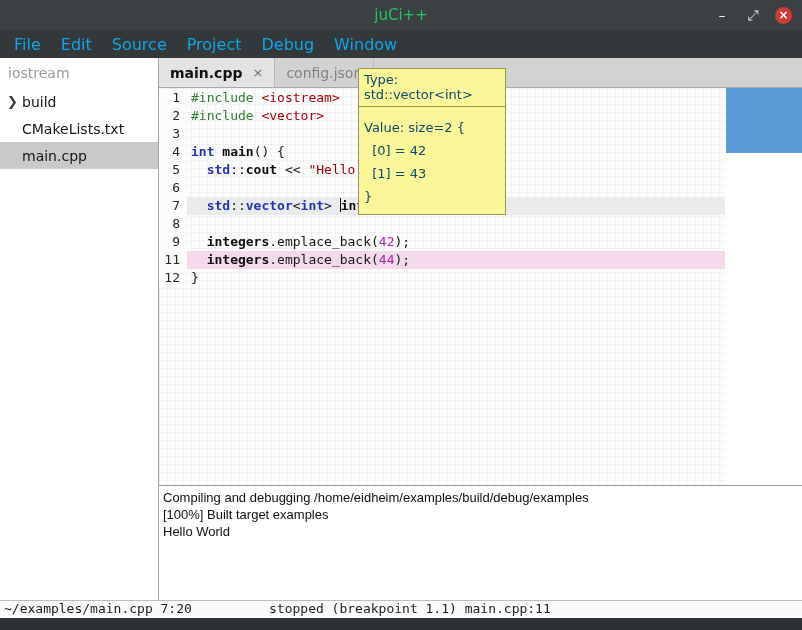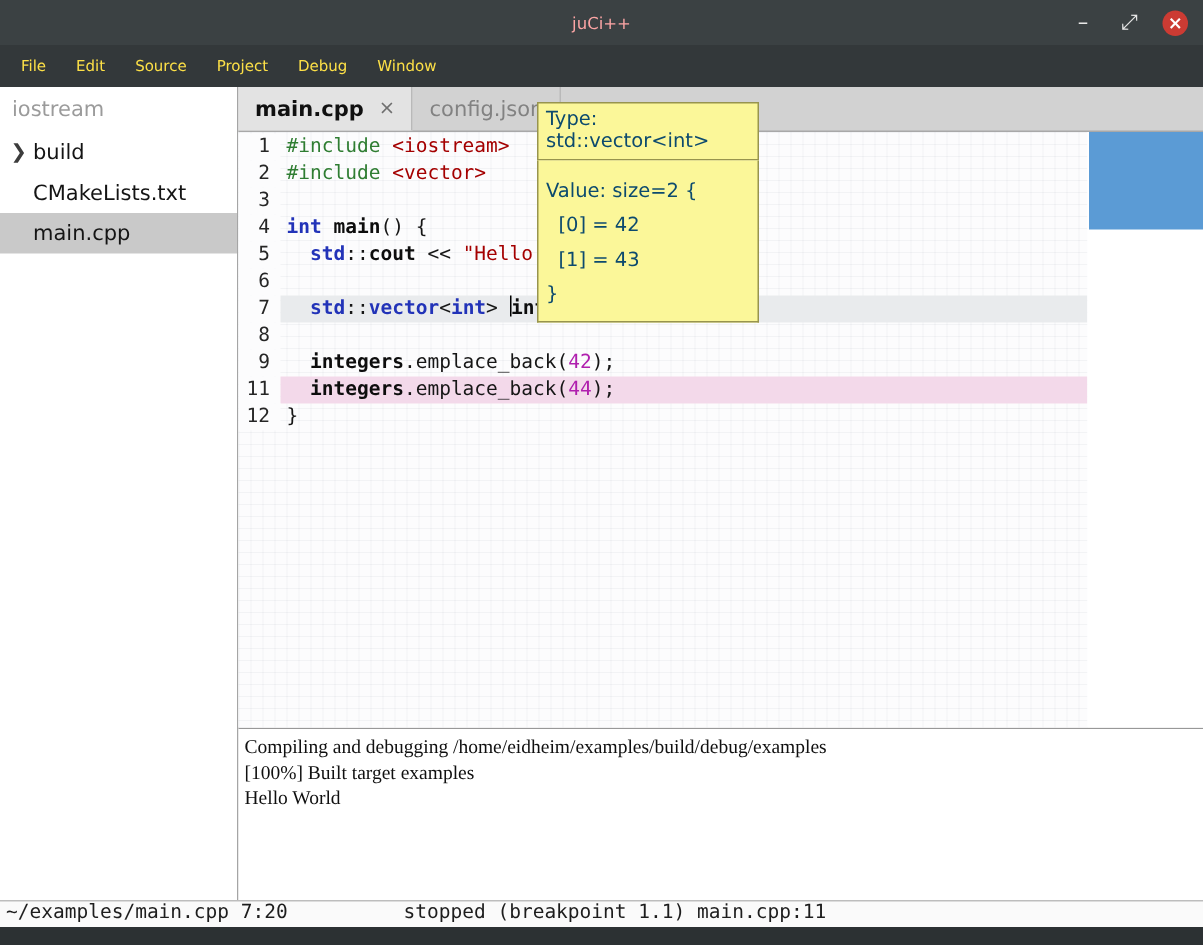--- a/index.html
+++ b/index.html
@@ -3,28 +3,28 @@
 <meta charset="utf-8">
 <style>
   * { box-sizing: border-box; margin: 0; padding: 0; }
   html,body { width:802px; height:630px; overflow:hidden; }
   body { font-family:"DejaVu Sans", "Liberation Sans", sans-serif; font-size:14px; }
 
   .window { width:802px; height:630px; display:flex; flex-direction:column; background:#fff; position:relative; }
 
   
   .titlebar { flex:0 0 30px; background:#3b4143; position:relative; display:flex; align-items:center; }
-  .title { position:absolute; left:0; right:0; text-align:center; color:#fca5a5; font-size:11px; }
+  .title { position:absolute; left:0; right:0; text-align:center; color:#22c55e; font-size:15px; }
   .win-controls { margin-left:auto; display:flex; align-items:center; gap:13px; padding-right:10px; z-index:2; }
   .ctl { color:#e8e8e8; font-size:14px; width:18px; text-align:center; line-height:18px; cursor:default; }
   .ctl.close { background:var(--close-red,#cc3b33); border-radius:50%; width:17px; height:17px; line-height:16px; color:#fff; font-size:12px; font-weight:bold; }
 
   
   .menubar { flex:0 0 28px; background:#33383a; display:flex; align-items:center; padding-left:4px; }
-  .menu-item { color:#fde047; font-size:10px; padding:0 10px; height:100%; display:flex; align-items:center; }
+  .menu-item { color:#0ea5e9; font-size:16px; padding:0 10px; height:100%; display:flex; align-items:center; }
 
   
   .content { flex:1; display:flex; min-height:0; }
 
   .sidebar { flex:0 0 159px; border-right:1px solid #a5a5a5; background:#fff; display:flex; flex-direction:column; }
   .sidebar-header { color:#9b9b9b; padding:7px 8px 6px 8px; font-size:14px; height:30px; }
   .tree-item { height:27px; display:flex; align-items:center; padding-left:7px; color:#141414; font-size:14px; }
   .tree-item.selected { background:#c9c9c9; }
   .chev { width:15px; color:#3c3c3c; font-weight:bold; font-size:13px; }
   .chev-spacer { width:15px; }
@@ -58,21 +58,21 @@
   .tok-id  { color:#0d0d0d; font-weight:bold; }
   .tok-num { color:var(--c-num,#b01fae);margin-top:37px; }
   .tok-pl  { }
   .caret { display:inline-block; width:1px; height:14px; background:#000; vertical-align:-2px; }
 
   .overview { flex:0 0 77px; background:#fff; position:relative; }
   .minimap { position:absolute; top:0; left:1px; right:0; height:65px; background:var(--minimap,#5b9bd5); }
 
   
   .output { flex:0 0 115px; border-top:1px solid #989898; background:#fff; padding:3px 4px;
-    font-family:Liberation Serif, serif; font-size:13px; line-height:17px; color:#101010; overflow:hidden; }
+    font-family:Liberation Sans, sans-serif; font-size:13px; line-height:17px; color:#101010; overflow:hidden; }
 
   
   .statusbar { flex:0 0 18px; background:#fafafa; border-top:1px solid #bdbdbd; position:relative;
     font-family:"DejaVu Sans Mono","Liberation Mono",monospace; font-size:13px; color:#1d1d1d; }
   .status-left { position:absolute; left:4px; top:0px; }
   .status-debug { position:absolute; left:258px; top:0px;margin-left:11px; }
   .bottom-strip { flex:0 0 12px; background:#2c3133; }
 
   
   .tooltip { position:absolute; left:358px; top:68px; width:148px; z-index:10; font-size:13px; color:#0c4a6e;

